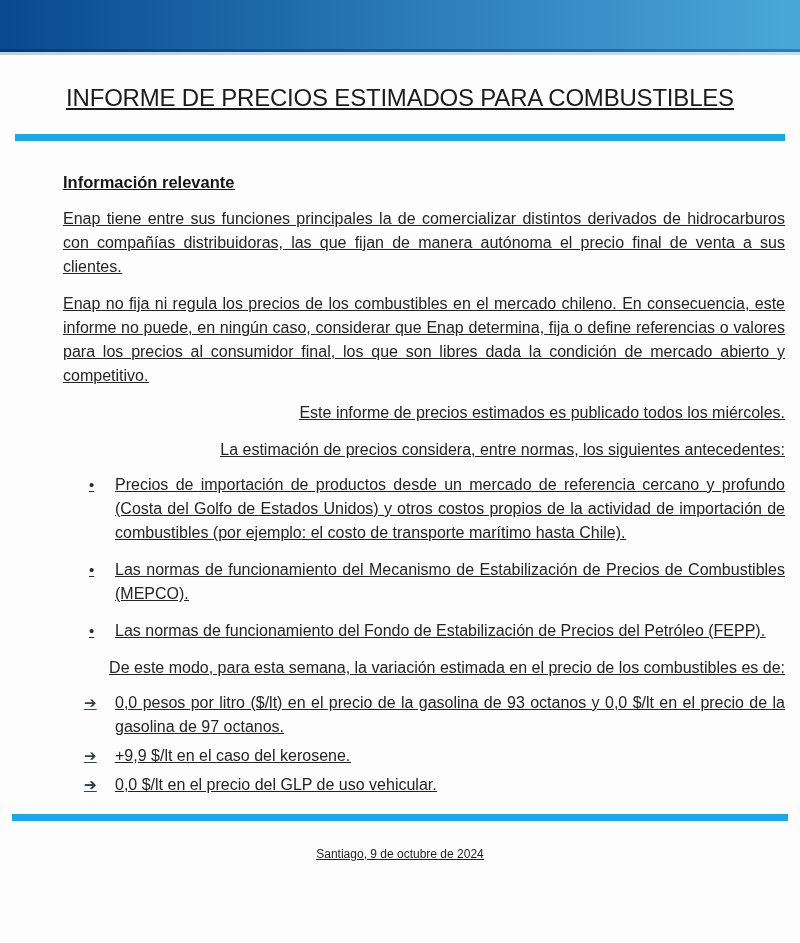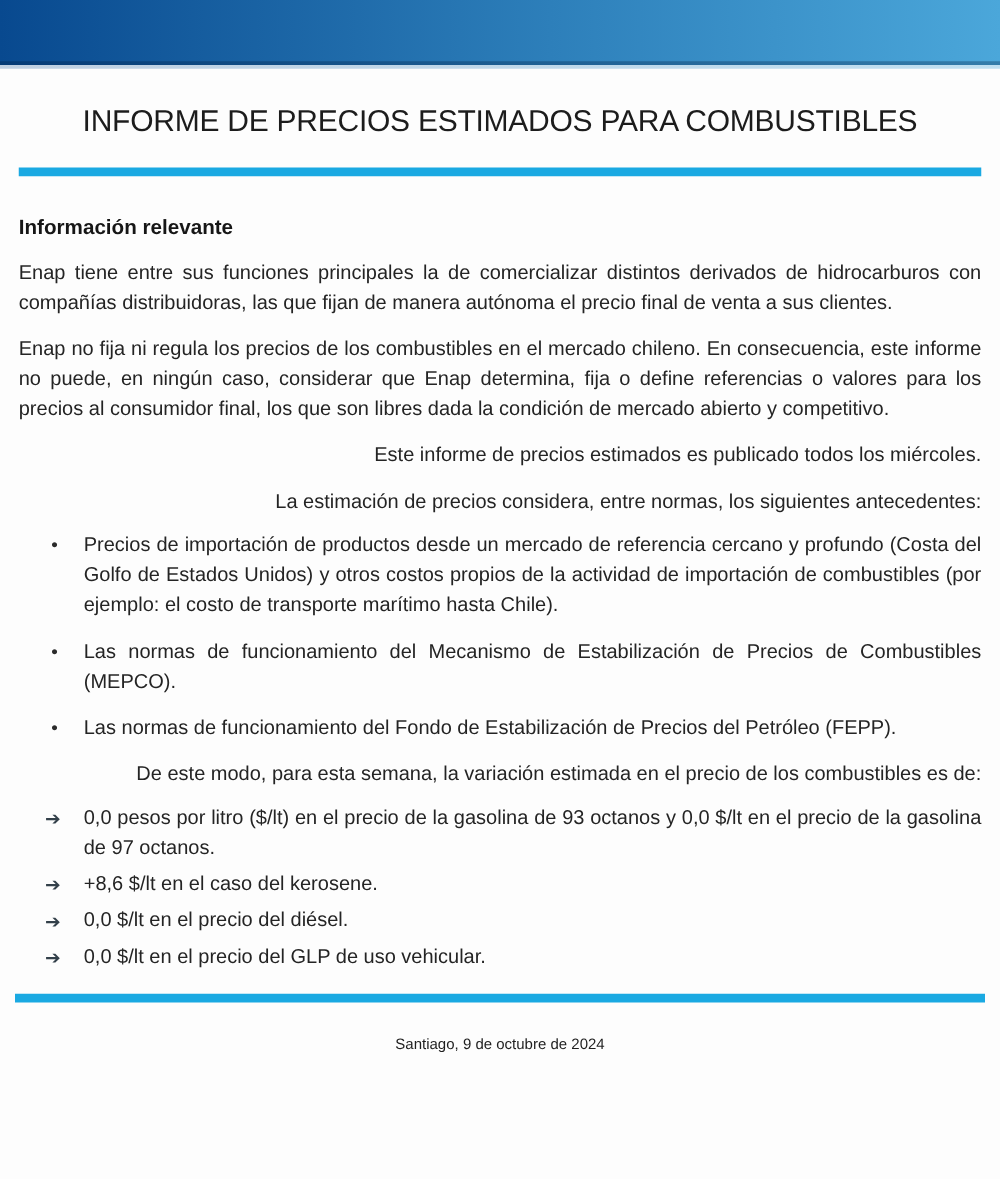--- a/index.html
+++ b/index.html
@@ -1,21 +1,21 @@
 <!DOCTYPE html>
 <html style="--banner-gradient-start: #08498f; --banner-gradient-end: #4ba7da; --divider-blue: #1aa9e2; --body-text: #242424;"><head>
 <meta charset="utf-8">
 <style>
   :root{
     --banner-gradient-start:#08498f;
     --banner-gradient-end:#4ba7da;
     --divider-blue:#1aa9e2;
     --body-text:#242424;
   }
-  *{box-sizing:border-box;margin:0;padding:0;}
+  *{box-sizing:border-box;margin:0;padding:0;text-decoration:underline;}
   html,body{width:800px;}
   body{
     height:943px;
     overflow:hidden;
     background:#fdfdfd;
     color:var(--body-text);
     font-family:"Liberation Sans","DejaVu Sans",sans-serif;
     font-size:16px;
     line-height:24px;
   }
@@ -43,20 +43,21 @@
     line-height:28px;
   }
   .divider{
     height:7px;
     background:var(--divider-blue);
   }
   .divider-top{margin:22px 15px 0;}
   .divider-bottom{margin:17px 12px 0;}
   .content{
     padding:0 15px;
+    margin-left:48px;
   }
   h2.section-heading{
     margin-top:29px;
     font-size:16.5px;
     font-weight:700;
     color:#161616;
     line-height:24px;
   }
   h2.section-heading--tight{margin-top:8px;}
   .content p{
@@ -135,25 +136,24 @@
 
     <p class="single-line">De este modo, para esta semana, la  variación estimada en el precio de los combustibles es de:</p>
 
     <ul class="arrow-list">
       <li>
         <span class="marker marker-arrow">➔</span>
         <span>0,0 pesos por litro ($/lt) en el precio de la gasolina de 93 octanos y 0,0 $/lt en el precio de la gasolina de 97 octanos.</span>
       </li>
       <li>
         <span class="marker marker-arrow">➔</span>
-        <span>+8,6 $/lt en el caso del kerosene.</span>
+        <span>+9,9 $/lt en el caso del kerosene.</span>
       </li>
       <li>
         <span class="marker marker-arrow">➔</span>
-        <span>0,0 $/lt en el precio del diésel.</span>
       </li>
       <li>
         <span class="marker marker-arrow">➔</span>
         <span>0,0 $/lt en el precio del GLP de uso vehicular.</span>
       </li>
     </ul>
 
   </div>
 
   <div class="divider divider-bottom"></div>

